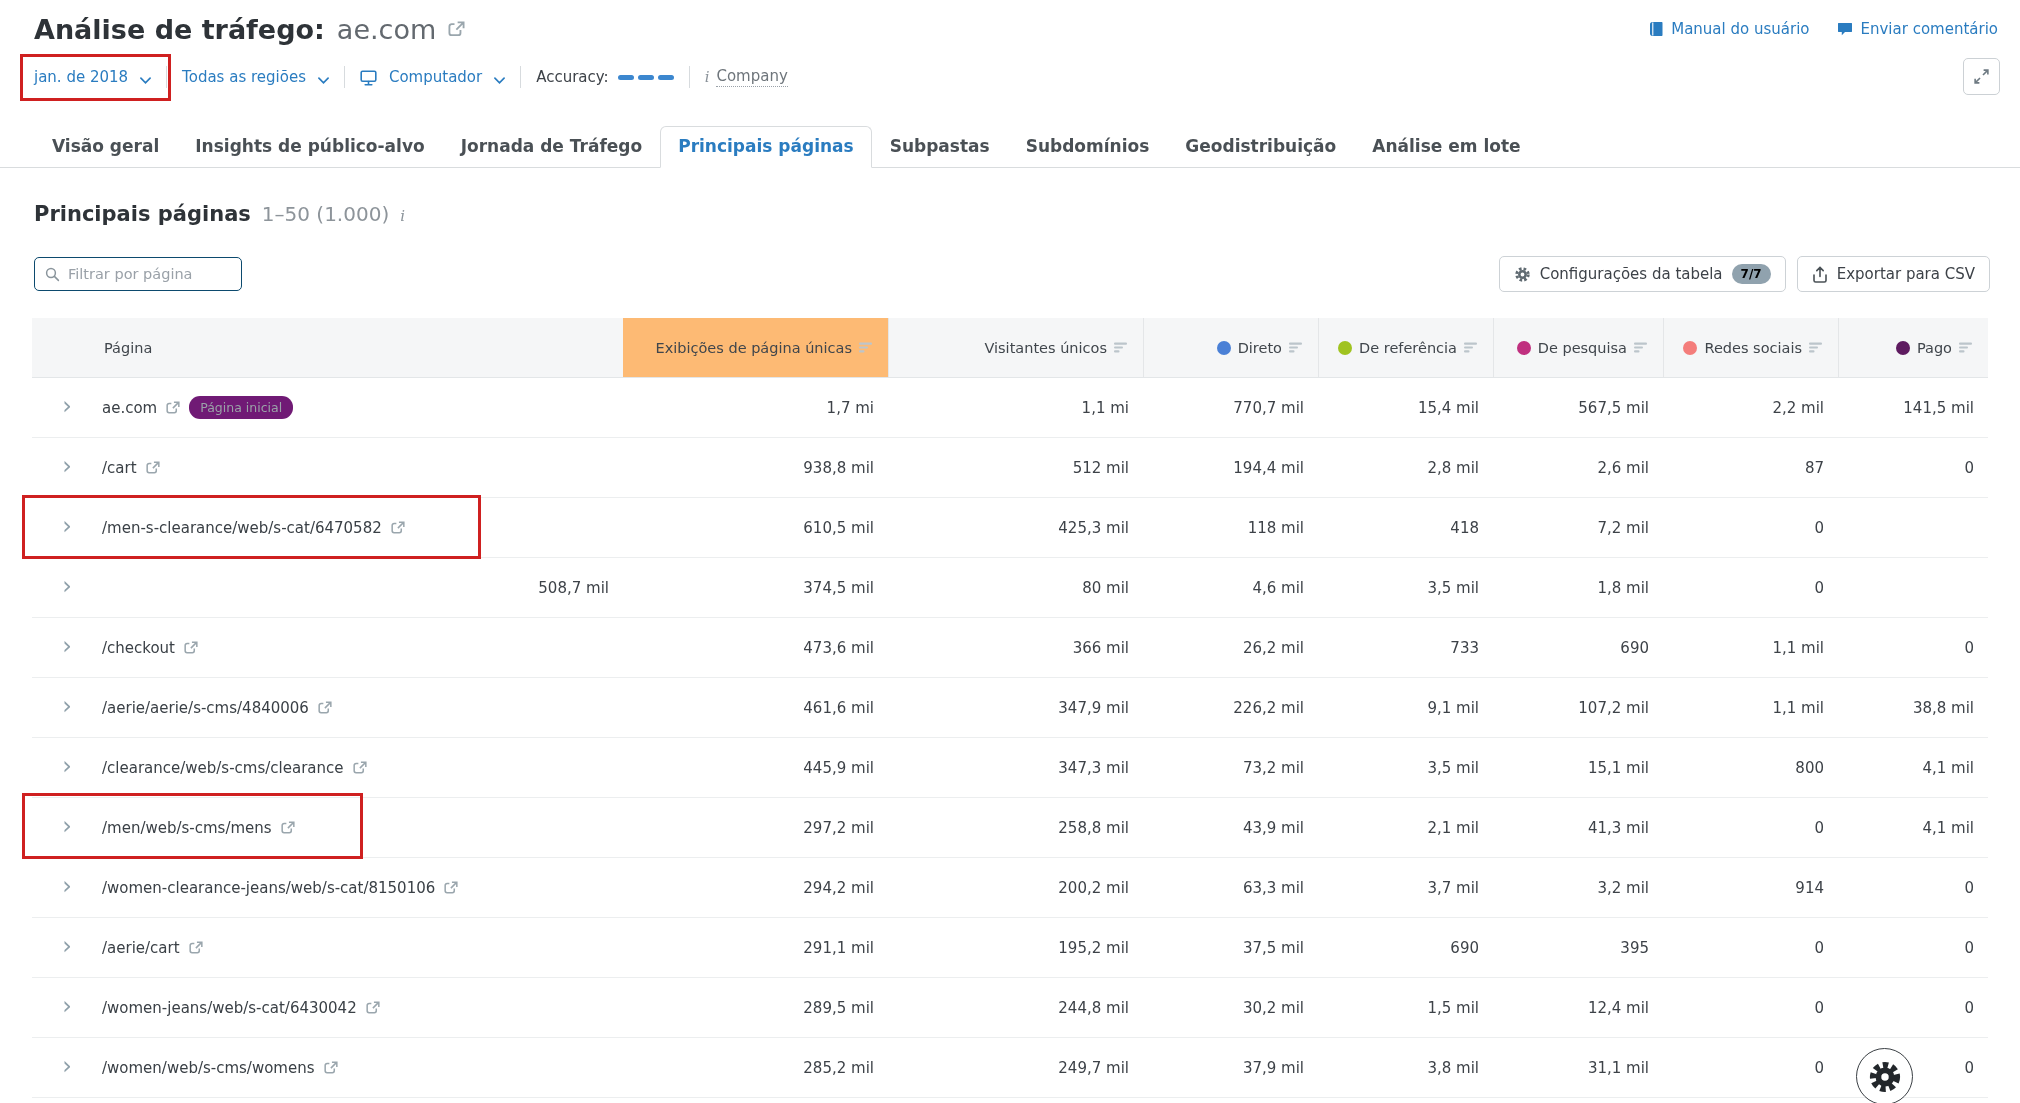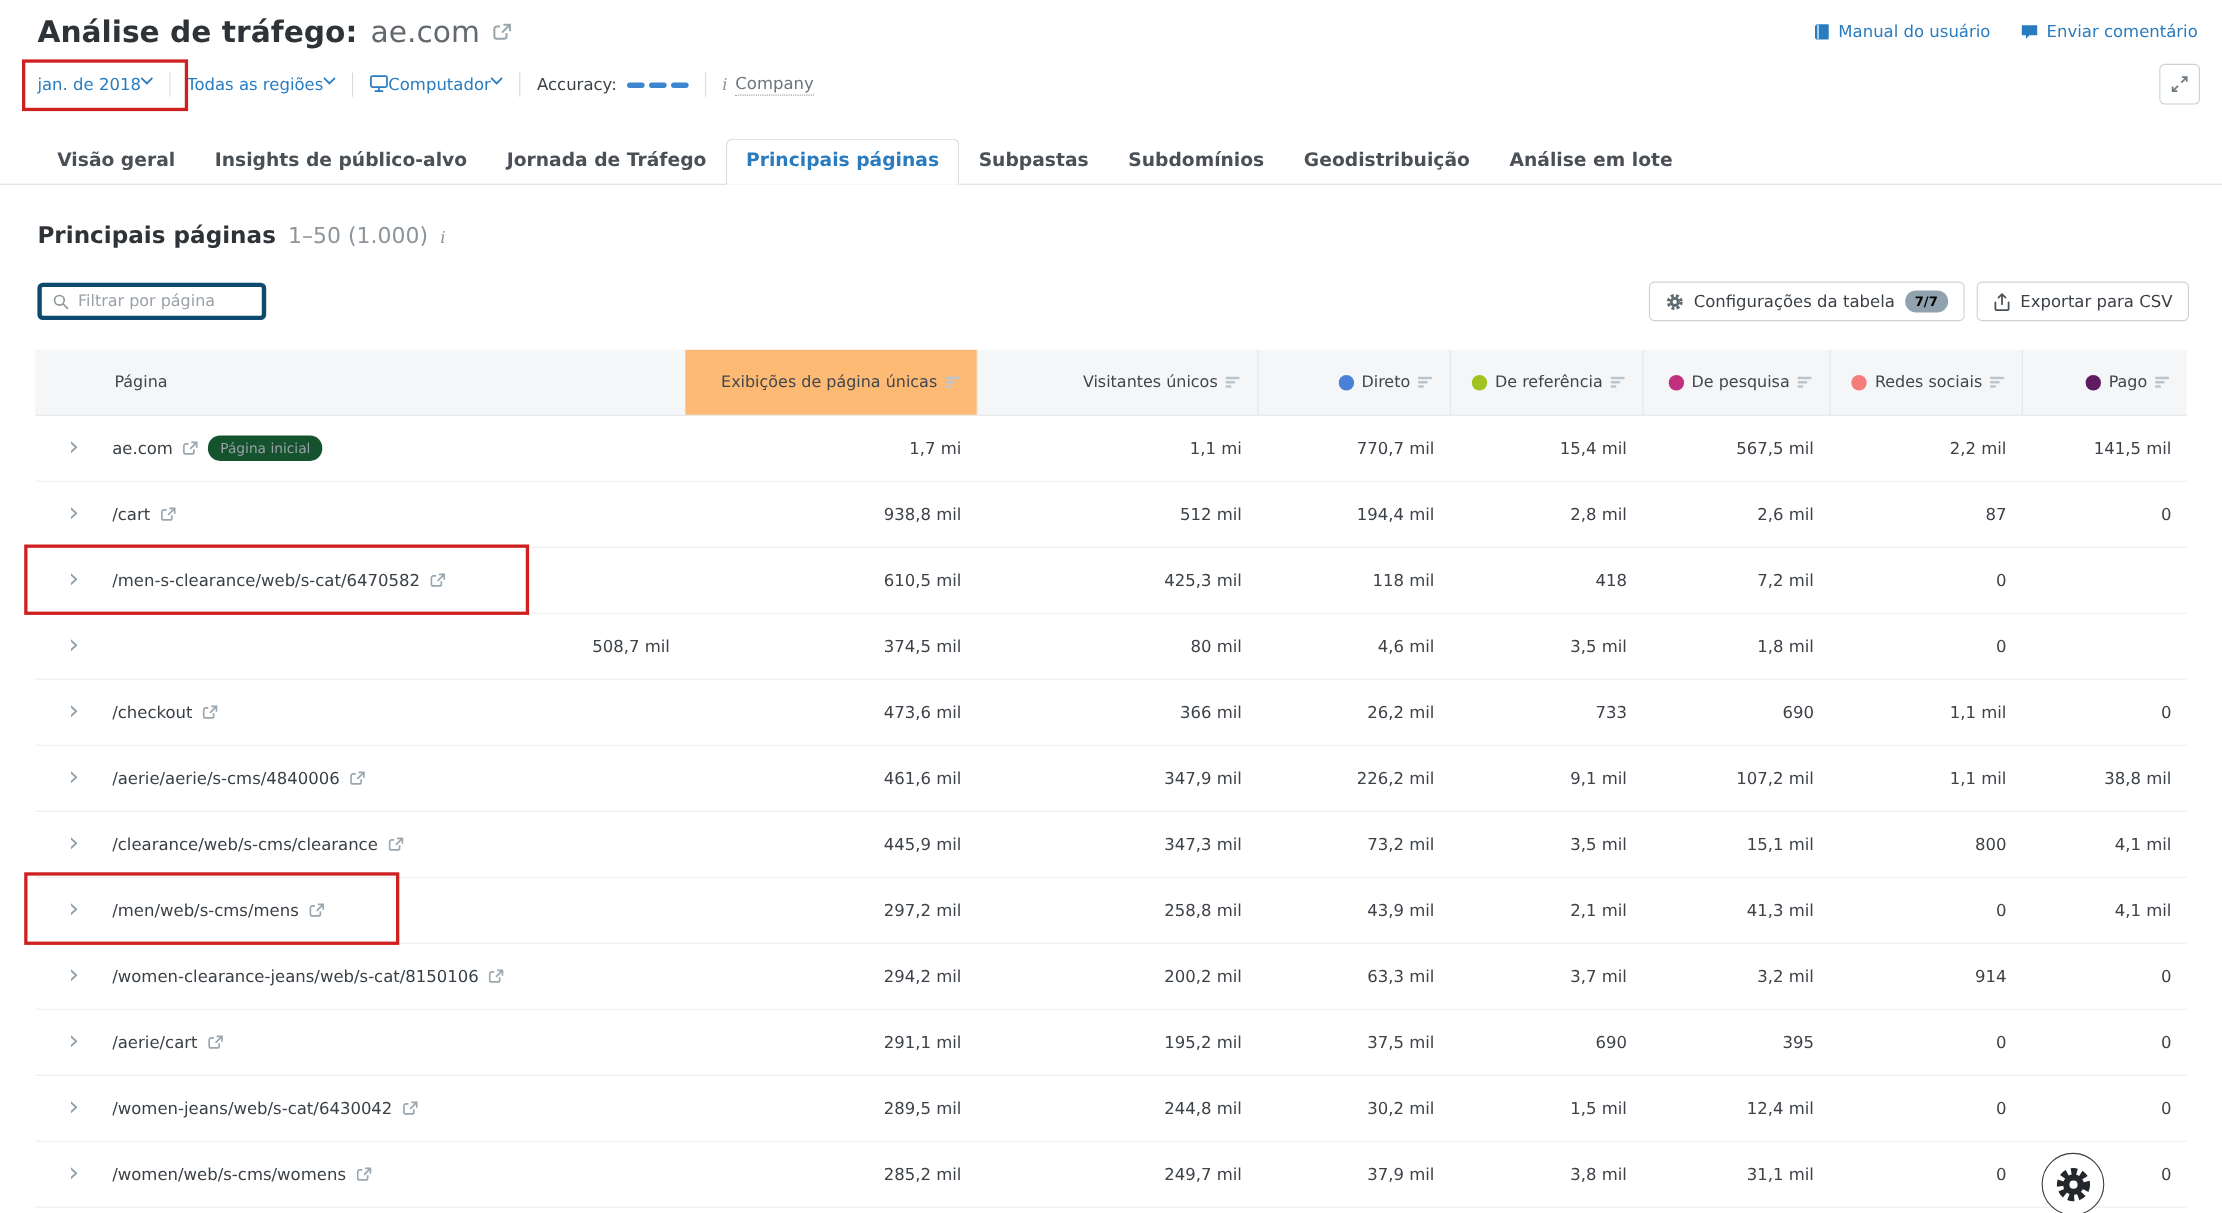--- a/index.html
+++ b/index.html
@@ -13,21 +13,21 @@
   }
   
   .topbar { display: flex; justify-content: space-between; align-items: flex-start; padding: 14px 22px 0 34px; }
   .title-wrap { display: flex; align-items: center; gap: 12px; justify-content: center; }
   .page-title { font-size: 27px; font-weight: bold; color: #2e3338; }
   .page-domain { font-size: 27px; font-weight: 400; color: #63696f; }
   .top-links { display: flex; gap: 28px; padding-top: 6px; }
   .top-link { display: flex; align-items: center; gap: 7px; color: #2a7cc0; font-size: 15px; cursor: pointer; }
   
   .filterbar { display: flex; align-items: center; gap: 15px; margin: 13px 0 0 34px; font-size: 15px; height: 38px; }
-  .filter-link { display: flex; align-items: flex-start; gap: 0; color: #2a7cc0; cursor: pointer; }
+  .filter-link { display: flex; align-items: flex-end; gap: 12px; color: #2a7cc0; cursor: pointer; }
   .chev-down { width: 11px; height: 11px; }
   .vdiv { width: 1px; height: 22px; background: #d7dbde; }
   .accuracy { display: flex; align-items: center; gap: 9px; color: #3d4248; }
   .dashes { display: flex; gap: 4px; }
   .dash { width: 16px; height: 5px; border-radius: 2.5px; background: #3c87cf; }
   .company { display: flex; align-items: center; gap: 7px; color: #6e757b; cursor: pointer; }
   .company .lbl { border-bottom: 1px dotted #9aa1a8; padding-bottom: 1px; }
   .i-italic { font-family: "DejaVu Serif", "Liberation Serif", serif; font-style: italic; color: #8b939a; font-size: 15px; }
   .expand-btn {
     position: absolute; top: 58px; right: 20px; width: 37px; height: 37px;
@@ -37,40 +37,40 @@
   
   .tabs { display: flex; align-items: flex-end; padding-left: 34px; margin-top: 30px; border-bottom: 1px solid #d9dcde; font-weight: bold; }
   .tab { font-size: 17px; color: #4a5055; padding: 9px 17px 11px; cursor: pointer; border: 1px solid transparent; margin-bottom: -1px; white-space: nowrap; }
   .tab.active { color: #2a7cc0; background: #fff; border: 1px solid #d9dcde; border-bottom-color: #fff; border-radius: 6px 6px 0 0; }
   
   .section-head { display: flex; align-items: baseline; gap: 11px; margin: 34px 0 0 34px; }
   .section-title { font-size: 21px; font-weight: bold; color: #2e3338; }
   .section-range { font-size: 20px; color: #8d949a; font-weight: 400; }
   
   .toolbar { display: flex; justify-content: space-between; align-items: center; margin: 30px 30px 0 34px; }
-  .filter-input-wrap { display: flex; align-items: center; gap: 8px; width: 208px; height: 34px; border: 4px solid #0c4a6e; border-radius: 5px; padding: 0 10px; }
+  .filter-input-wrap { display: flex; align-items: center; gap: 8px; width: 208px; height: 34px; border: 1px solid #0c4a6e; border-radius: 5px; padding: 0 10px; }
   .filter-input { border: none; outline: none; font-size: 14.5px; color: #3d4248; width: 100%; font-family: inherit; }
   .filter-input::placeholder { color: #9aa1a8; }
   .btn-group { display: flex; gap: 11px; }
   .btn { display: flex; align-items: center; gap: 9px; height: 36px; padding: 0 14px; background: #fff; border: 1px solid #cdd2d6; border-radius: 5px; font-size: 15px; color: #3d4248; cursor: pointer; font-family: inherit; }
   .count-badge { background: #90a2ae; color: #000000; font-size: 12px; font-weight: bold; border-radius: 10px; padding: 3px 9px; }
   
   .table { width: 1956px; margin: 26px 0 0 32px; }
   .grid { display: grid; grid-template-columns: 70px minmax(0,1fr) 265px 255px 175px 175px 170px 175px 150px; align-items: stretch; }
   .thead { height: 60px; background: #f5f6f7; border-bottom: 1px solid #e3e6e8; font-size: 14.5px; color: #40464c; }
   .th { display: flex; align-items: center; justify-content: flex-end; gap: 7px; padding-right: 14px; white-space: nowrap; cursor: pointer; }
   .th.page-th { justify-content: flex-start; padding-left: 2px; cursor: default; }
   .th.sorted { background: #fdba74; }
   .th.sep { border-left: 1px solid #e4e6e8; }
   .dot { width: 14px; height: 14px; border-radius: 50%; display: inline-block; flex: 0 0 auto; }
   .tr { height: 60px; border-bottom: 1px solid #eceeef; font-size: 15px; }
   .td-chev { display: flex; align-items: center; justify-content: center; color: #8fa0aa; font-size: 24px; line-height: 1; cursor: pointer; padding-bottom: 4px; }
   .td-page { display: flex; align-items: center; gap: 9px; color: #3a4046; overflow: hidden; }
   .page-text { cursor: pointer; white-space: nowrap; }
-  .homepage-badge { background: #14532d; color: #9aa1a8; font-size: 12.5px; border-radius: 11px; padding: 4px 11px; white-space: nowrap; }
+  .homepage-badge { background: #701a75; color: #9aa1a8; font-size: 12.5px; border-radius: 11px; padding: 4px 11px; white-space: nowrap; }
   .td-num { display: flex; align-items: center; justify-content: flex-end; padding-right: 14px; color: #3d4248; }
   
   .annotation { position: absolute; border: 3px solid #cf2020; z-index: 6; pointer-events: none; }
   .floating-gear {
     position: absolute; left: 1856px; top: 1048px; width: 57px; height: 57px;
     background: #fff; border: 1.6px solid #3a3f44; border-radius: 50%;
     display: flex; align-items: center; justify-content: center; z-index: 5; cursor: pointer;
   }
   svg { display: block; }
 </style>

